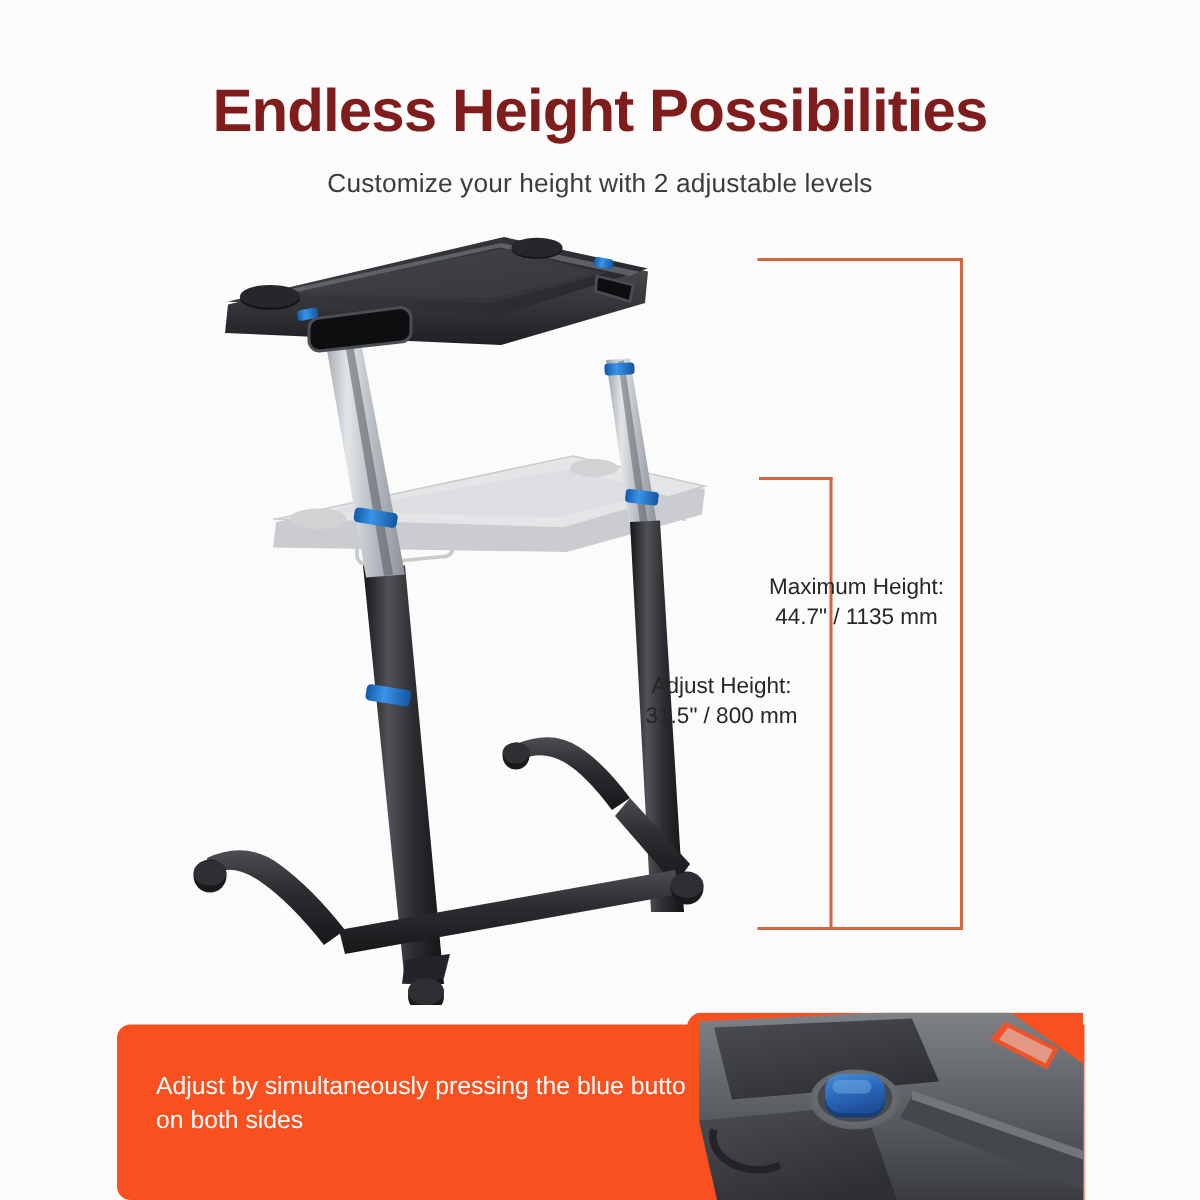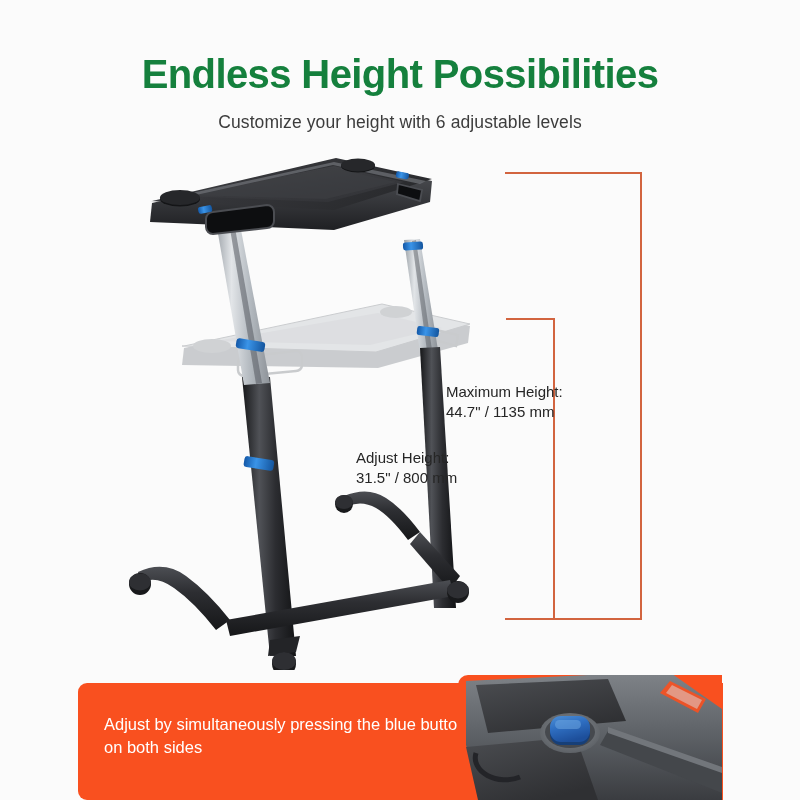--- a/index.html
+++ b/index.html
@@ -18,21 +18,21 @@
 
   
   #headline {
     position: absolute;
     left: 0; top: 52px;
     width: 800px;
     text-align: center;
     font-size: 40px;
     font-weight: bold;
     letter-spacing: -0.6px;
-    color: #15803d;
+    color: #7f1d1d;
     white-space: nowrap;
   }
   #subtitle {
     position: absolute;
     left: 0; top: 112px;
     width: 800px;
     text-align: center;
     font-size: 17.5px;
     color: #3c3c3c;
     letter-spacing: 0.1px;
@@ -62,21 +62,21 @@
     left: 506px; top: 318px;
     width: 47px; height: 298px;
     border-width: 2px 2px 2px 0;
     border-left: 0;
   }
   .dim-label {
     position: absolute;
     font-size: 15px;
     line-height: 1.35;
     color: #262626;
-    text-align: left;
+    text-align: center;
     white-space: nowrap;
   }
   #label-max { left: 446px; top: 382px; width: 250px; }
   #label-min { left: 356px; top: 448px; width: 250px; }
 
   
   #caption-bar {
     position: absolute;
     left: 78px; top: 683px;
     width: 645px; height: 117px;
@@ -100,21 +100,21 @@
     border-top-left-radius: 10px;
   }
   #photo-inset svg { display: block; width: 100%; height: 100%; }
 </style>
 </head>
 <body>
 
 <div id="page">
 
   <div id="headline">Endless Height Possibilities</div>
-  <div id="subtitle">Customize your height with 6 adjustable levels</div>
+  <div id="subtitle">Customize your height with 2 adjustable levels</div>
 
   <div id="product">
     <svg viewBox="0 0 400 530" xmlns="http://www.w3.org/2000/svg">
       <defs>
         <linearGradient id="deskTop" x1="0" y1="0" x2="1" y2="0.4">
           <stop offset="0" stop-color="#4a4c50"></stop>
           <stop offset="0.45" stop-color="#35363a"></stop>
           <stop offset="1" stop-color="#2a2b2e"></stop>
         </linearGradient>
         <linearGradient id="deskEdge" x1="0" y1="0" x2="0" y2="1">

